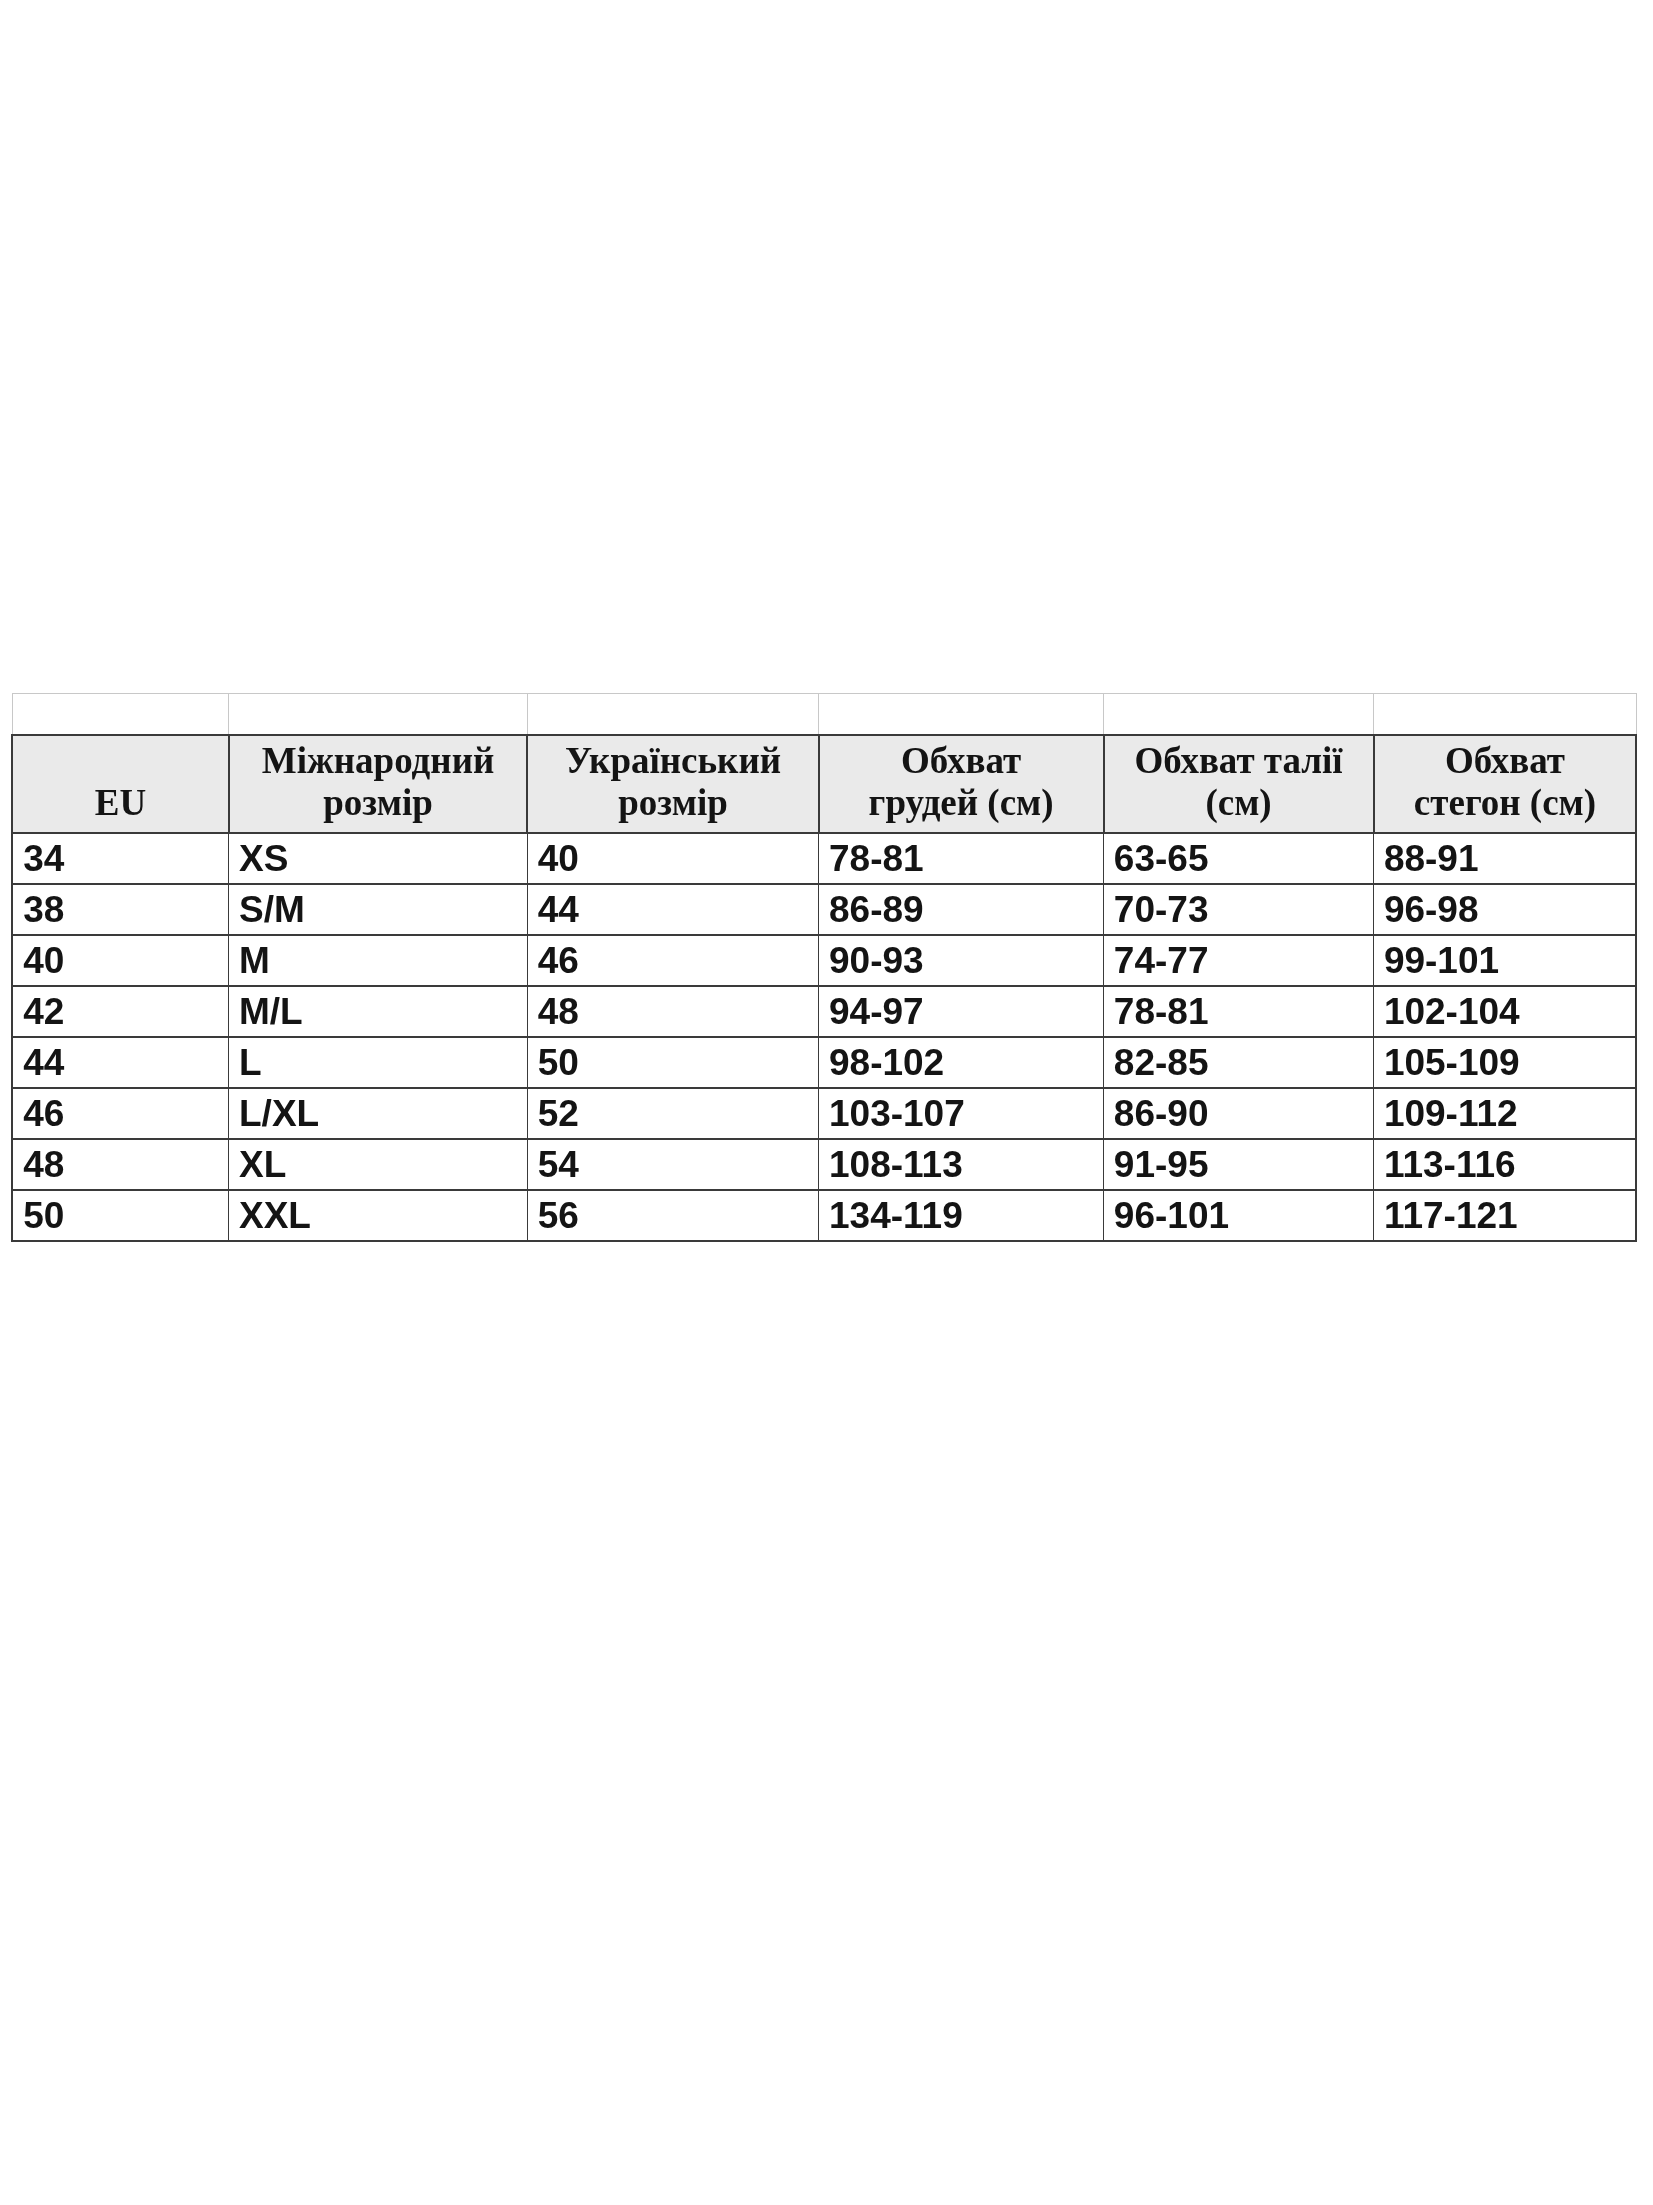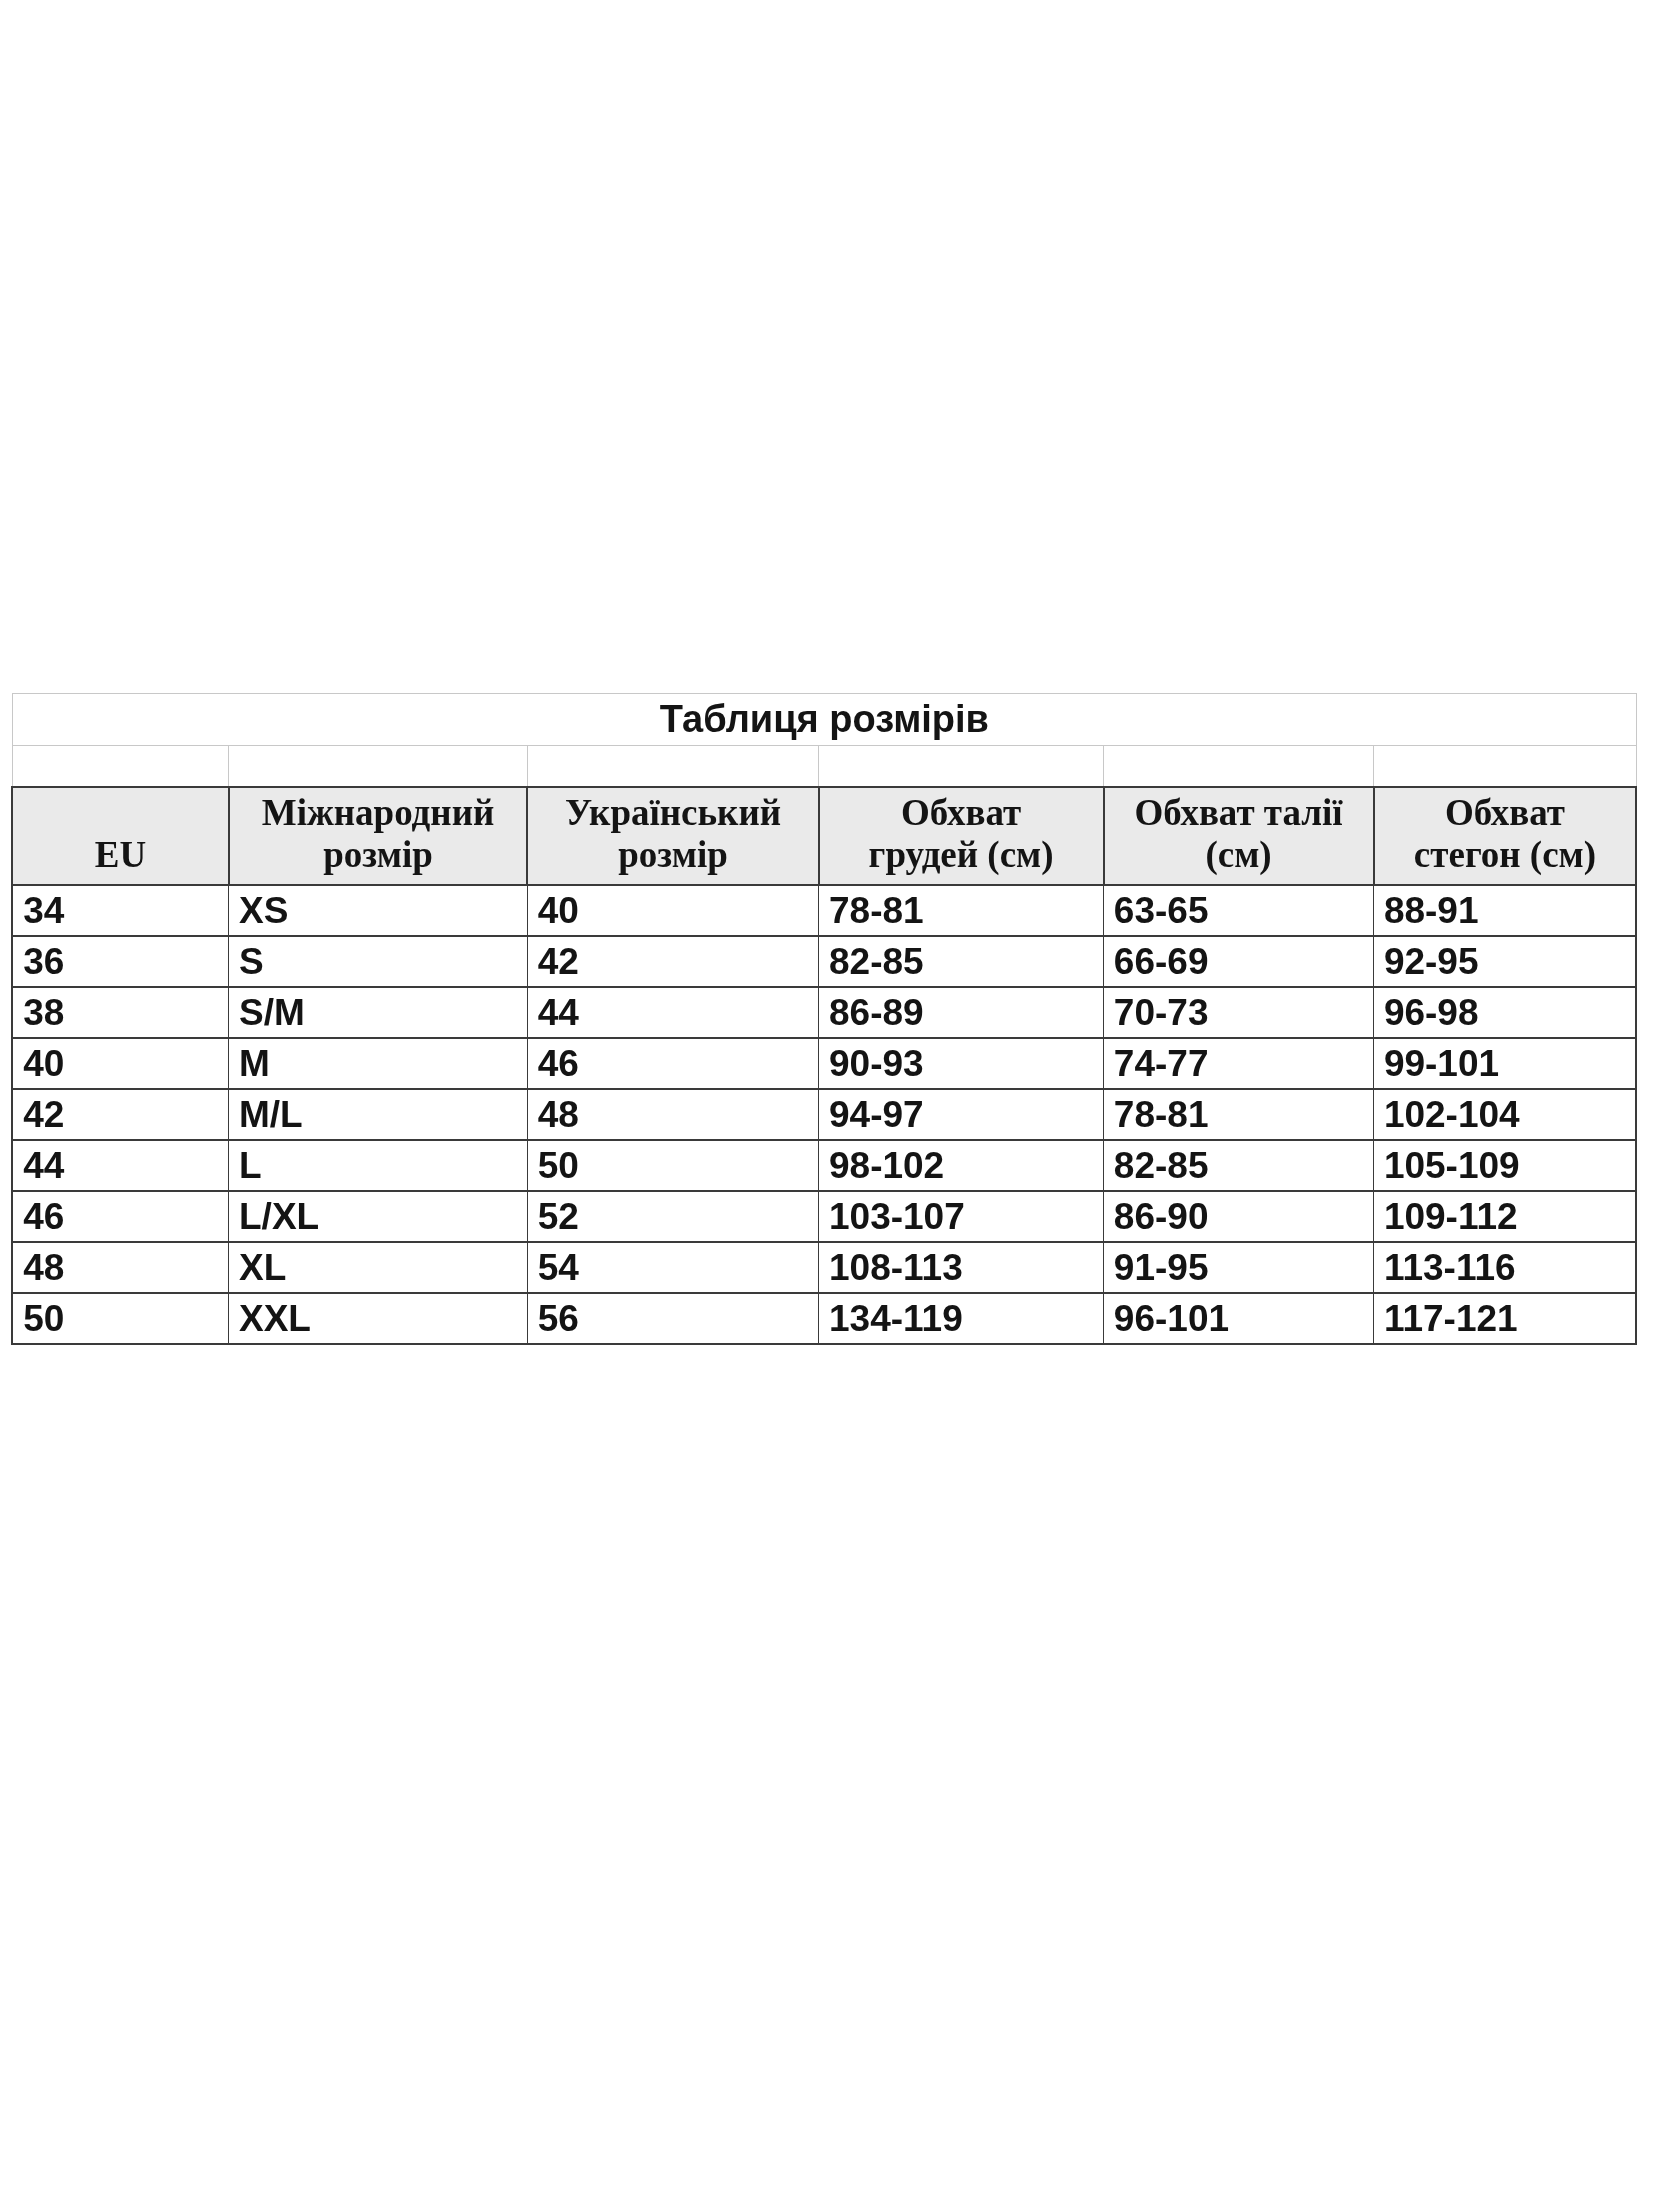--- a/index.html
+++ b/index.html
@@ -84,23 +84,20 @@
   <table class="size-table">
     <colgroup>
       <col style="width:13.32%">
       <col style="width:18.39%">
       <col style="width:17.94%">
       <col style="width:17.54%">
       <col style="width:16.63%">
       <col style="width:16.18%">
     </colgroup>
     <thead>
-      <tr class="title-row">
-        <td colspan="6">Таблиця розмірів</td>
-      </tr>
       <tr class="spacer-row">
         <td></td>
         <td></td>
         <td></td>
         <td></td>
         <td></td>
         <td></td>
       </tr>
       <tr class="header-row">
           <th>EU</th>
@@ -117,28 +114,20 @@
         </tr>
     </thead>
     <tbody class="data-body">
         <tr>
           <td>34</td>
           <td>XS</td>
           <td>40</td>
           <td>78-81</td>
           <td>63-65</td>
           <td>88-91</td>
-        </tr>
-        <tr>
-          <td>36</td>
-          <td>S</td>
-          <td>42</td>
-          <td>82-85</td>
-          <td>66-69</td>
-          <td>92-95</td>
         </tr>
         <tr>
           <td>38</td>
           <td>S/M</td>
           <td>44</td>
           <td>86-89</td>
           <td>70-73</td>
           <td>96-98</td>
         </tr>
         <tr>

